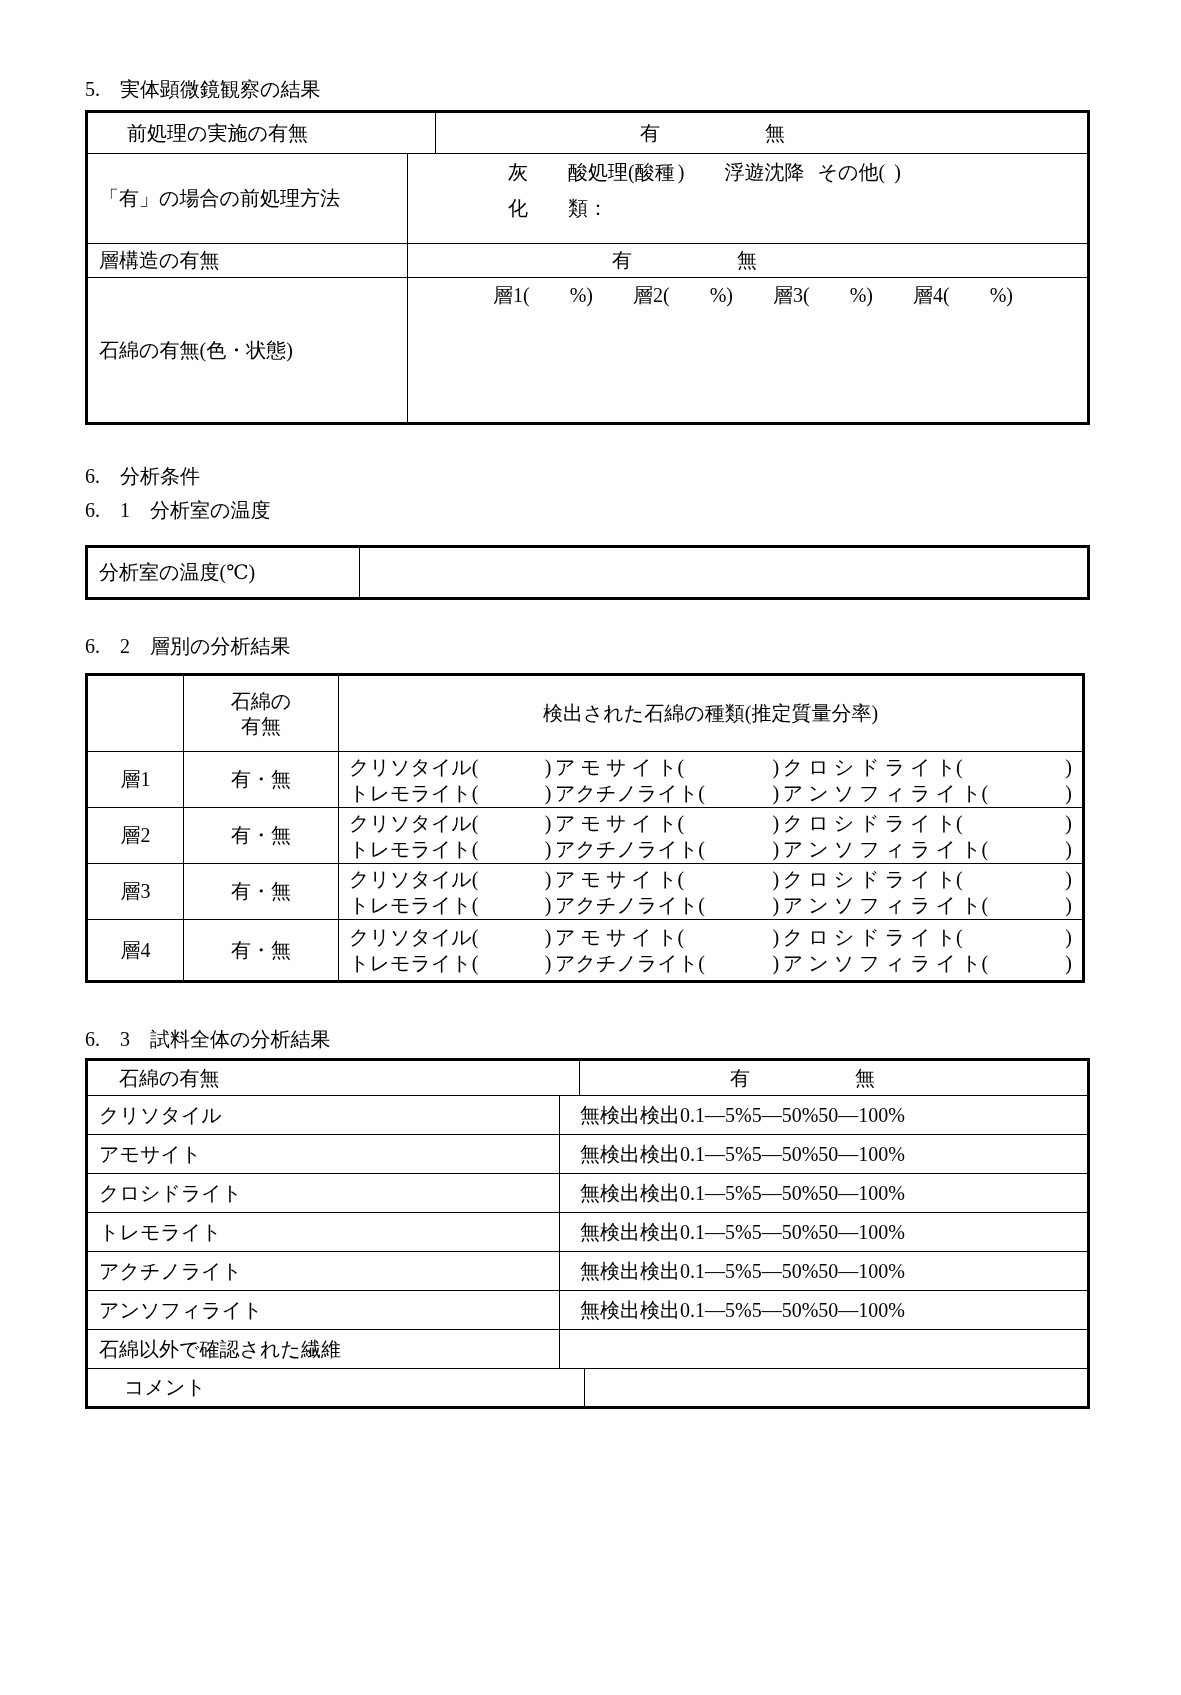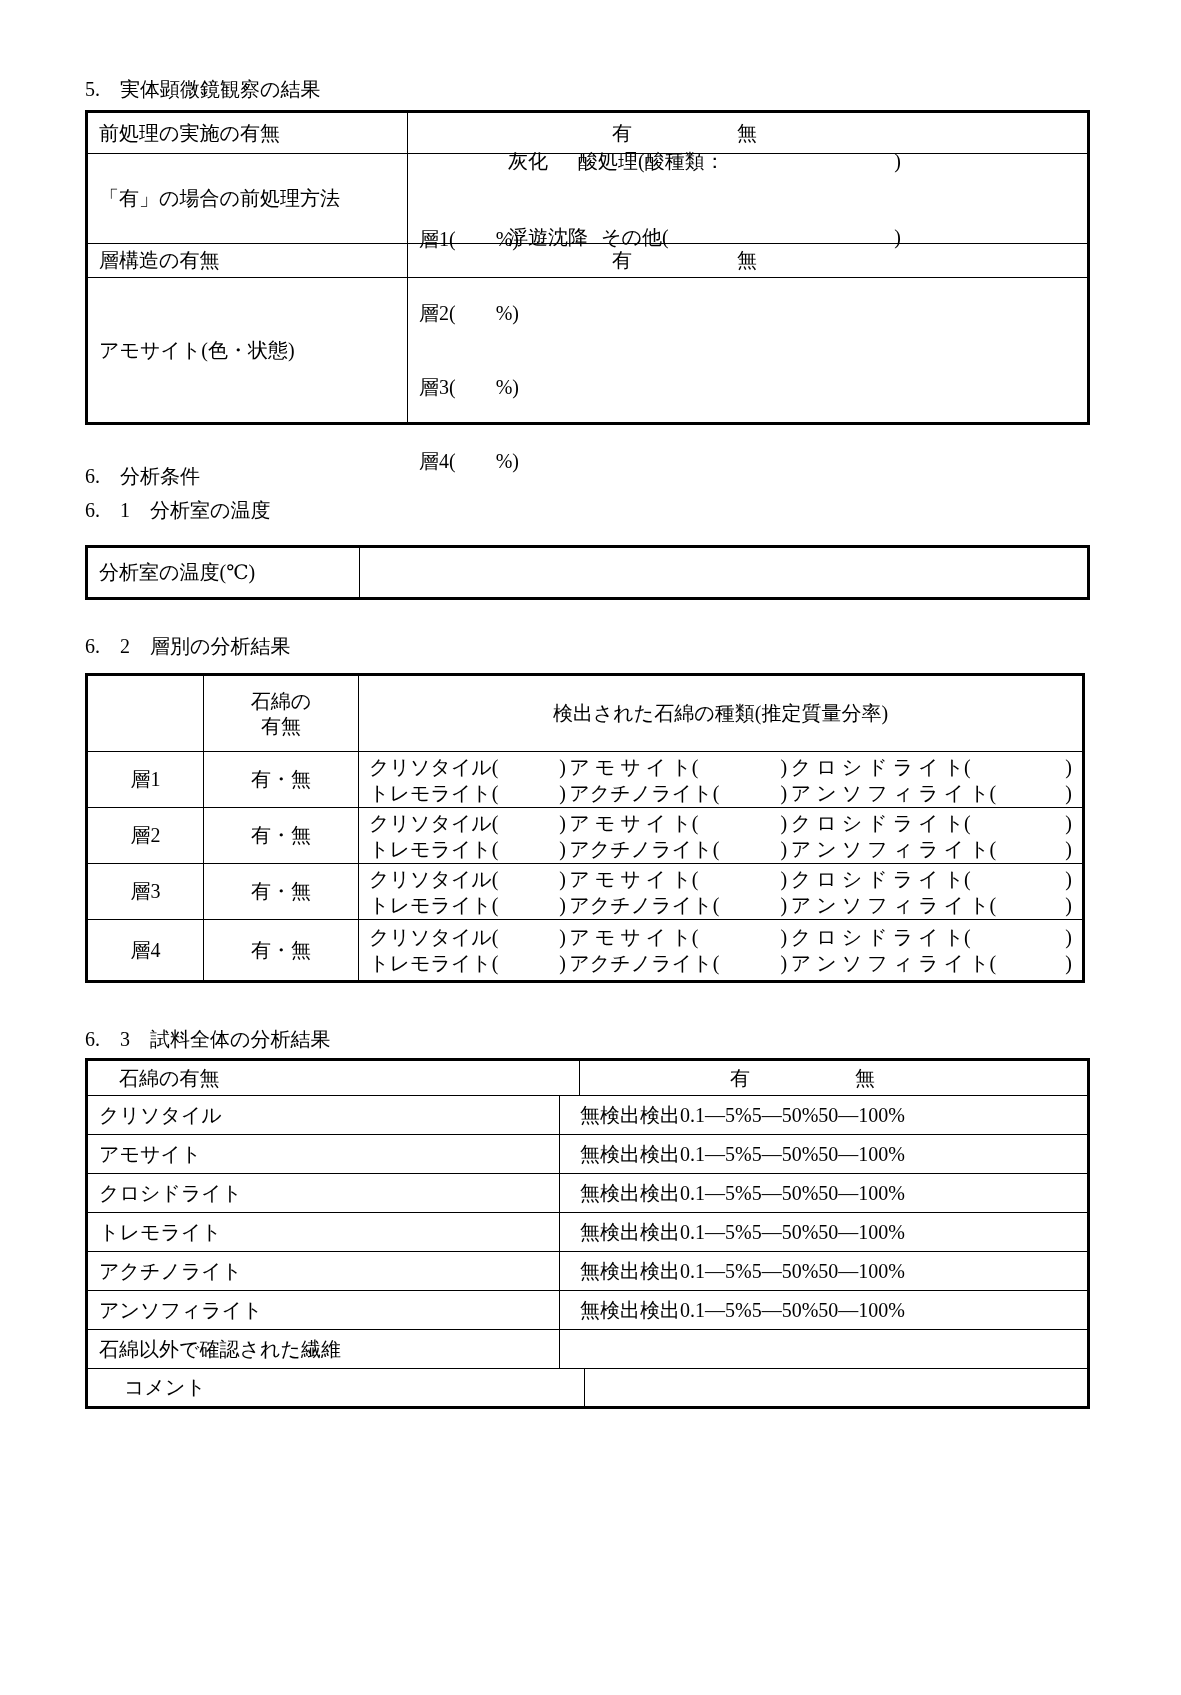--- a/index.html
+++ b/index.html
@@ -11,46 +11,46 @@
   }
   .title { position:absolute; left:85px; line-height:26px; white-space:pre; }
   .tbl { position:absolute; left:85px; border:3px solid #000; background:#fff;
          display:flex; flex-direction:column; }
   .r { display:flex; border-top:1px solid #000; flex:0 0 auto; min-height:0; }
   .r.first { border-top:none; }
   .c { display:flex; align-items:center; min-width:0; }
   .cl { border-right:1px solid #000; padding-left:11px; flex:0 0 auto; }
   .cr { flex:1 1 auto; }
   .fill { flex:1 1 auto; }
-  .vcol { flex-direction:column; justify-content:center; align-items:stretch;gap:40px; }
+  .vcol { flex-direction:row; justify-content:center; align-items:stretch;gap:40px; }
   .pre { white-space:pre; }
 
   
   #t5 { top:110px; width:1005px; height:315px; }
   #t5 .cl { width:320px; }
-  #t5 .row1 { height:40px; }
+  #t5 .row1 { height:40px;margin-left:28px; }
   #t5 .row2 { height:90px; }
   #t5 .row3 { height:34px;justify-content:center; }
   #t5 .row4 { flex:1 1 auto; }
   .optline { padding-left:204px; gap:105px; }
   #t5 .method { padding:0 186px 0 100px; }
   #t5 .method .ln { display:flex; width:100%; line-height:36px; }
   #t5 .sp30 { width:30px; flex:0 0 auto; }
   #t5 .sp13 { width:13px; flex:0 0 auto; }
   #t5 .layers { padding-left:11px; }
   #t5 .layers .ln { line-height:34px; }
 
   
   #t61 { top:545px; width:1005px; height:55px; }
   #t61 .cl { width:272px; }
   #t61 .r { flex:1 1 auto; }
 
   
   #t62 { top:673px; width:1000px; height:310px; }
-  #t62 .c0 { width:116px; border-right:1px solid #000; justify-content:center; padding:0; flex:0 0 auto; }
+  #t62 .c0 { width:96px; border-right:1px solid #000; justify-content:center; padding:0; flex:0 0 auto; }
   #t62 .c1 { width:155px; border-right:1px solid #000; justify-content:center; padding:0; flex:0 0 auto; }
   #t62 .c2 { flex:1 1 auto; }
   #t62 .hdr { height:75px; }
   #t62 .hdr .c1 { flex-direction:column; line-height:25px;text-align:center; }
   #t62 .hdr .c2 { justify-content:center; }
   #t62 .lrow { height:56px; }
   #t62 .lrow:last-child { flex:1 1 auto; }
   #t62 .content { flex-direction:column; justify-content:center; padding:0 10px; }
   #t62 .mline { display:flex; width:100%; justify-content:space-between; line-height:26px; }
   #t62 .entry { display:flex; }
@@ -107,21 +107,21 @@
     <div class="c cl">
         <span>層構造の有無</span>
       </div>
     <div class="c cr optline">
       <span>有</span>
       <span>無</span>
     </div>
   </div>
   <div class="r row4">
     <div class="c cl">
-        <span>アモサイト(色・状態)</span>
+        <span>石綿の有無(色・状態)</span>
       </div>
     <div class="c cr vcol layers">
       <div class="ln pre">層1(　　%)</div>
       <div class="ln pre">層2(　　%)</div>
       <div class="ln pre">層3(　　%)</div>
       <div class="ln pre">層4(　　%)</div>
     </div>
   </div>
 </div>
 

